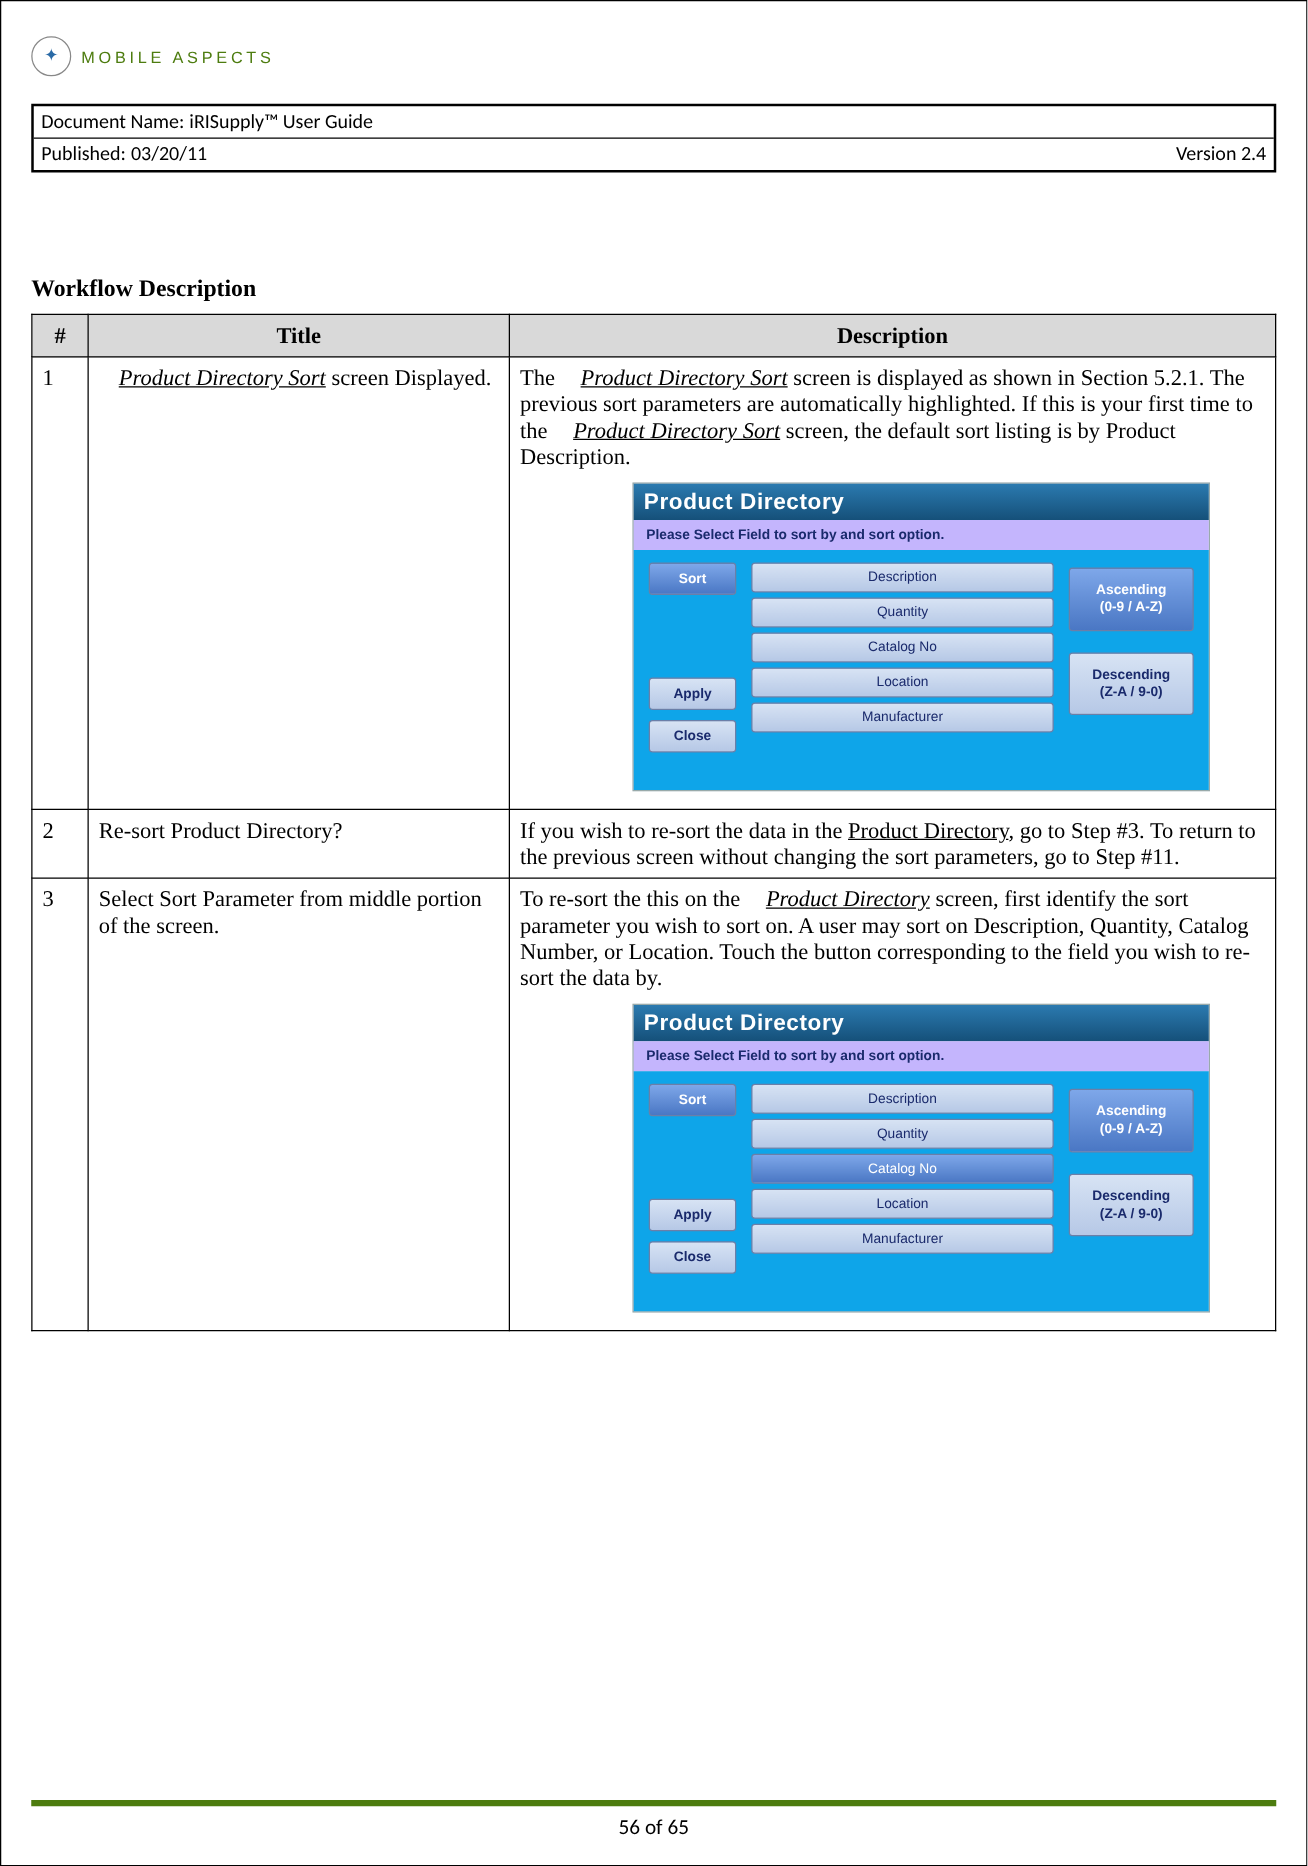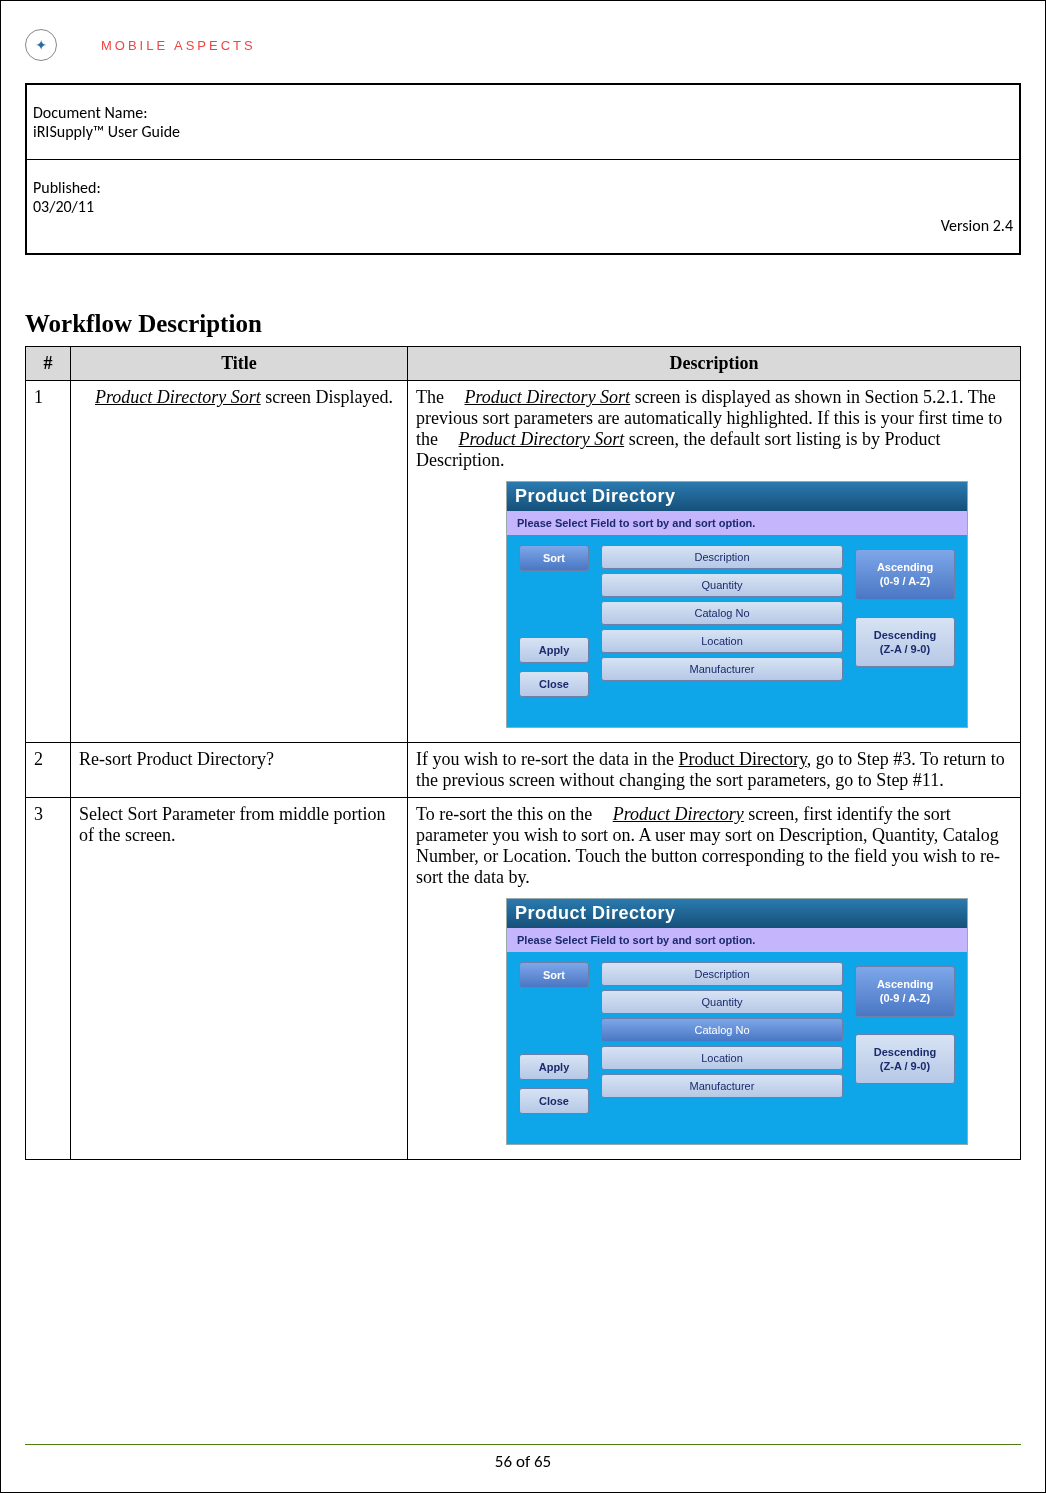--- a/index.html
+++ b/index.html
@@ -33,47 +33,45 @@
     display: flex;
     align-items: center;
     justify-content: center;
     font-size: 14px;
     color: #2a6aa6;
   }
   .logo-text {
     font-family: Arial, sans-serif;
     font-size: 13px;
     letter-spacing: 3px;
-    color: #ef4444;
+    color: #4d7c0f;
     font-weight: 400;
-    margin-left: 36px;
   }
   .meta-box {
     border: 2px solid #000;
     font-family: Calibri, Arial, sans-serif;
     font-size: 16px;
   }
   .meta-row {
     display: flex;
-    padding: 18px 6px;
-    flex-direction: column;
+    padding: 3px 6px;
   }
   .meta-row.first {
     border-bottom: 1px solid #000;
   }
   .meta-label {
     margin-right: 4px;
   }
   .meta-version {
     margin-left: auto;
   }
   .section-heading {
     font-weight: bold;
-    font-size: 25px;
-    margin: 55px 0 8px 0;
+    font-size: 19px;
+    margin: 83px 0 8px 0;
   }
   .wf-table {
     border-collapse: collapse;
     width: 100%;
   }
   .wf-table th, .wf-table td {
     border: 1px solid #000;
     vertical-align: top;
     padding: 6px 8px;
     font-size: 18px;
@@ -171,21 +169,21 @@
   .ui-btn.selected {
     background: linear-gradient(#7ea7e9, #4a77c4);
     color: #fff;
   }
   .spacer-v {
     height: 50px;
   }
   .footer {
     margin-top: auto;
     text-align: center;
-    border-top: 1px solid #4d7c0f;
+    border-top: 5px solid #4d7c0f;
     padding-top: 6px;
     font-family: Calibri, Arial, sans-serif;
     font-size: 17px;
   }
 </style>
 </head>
 <body>
 
 <div class="page">
 

